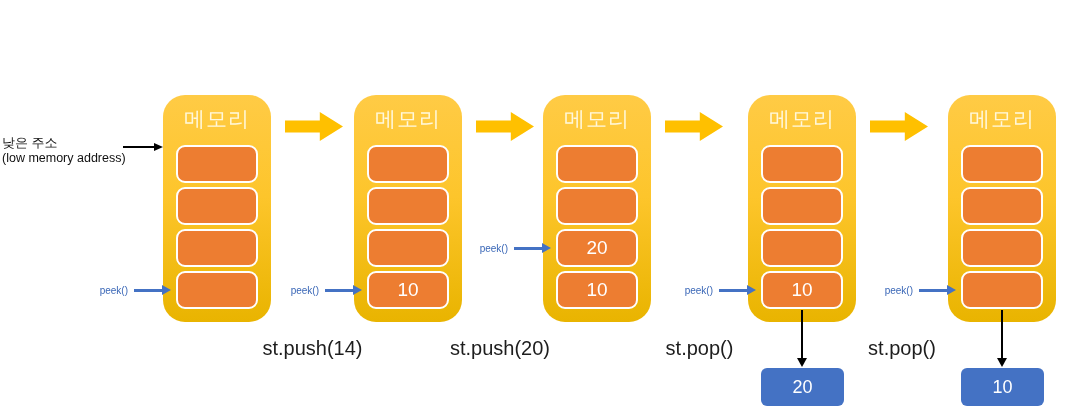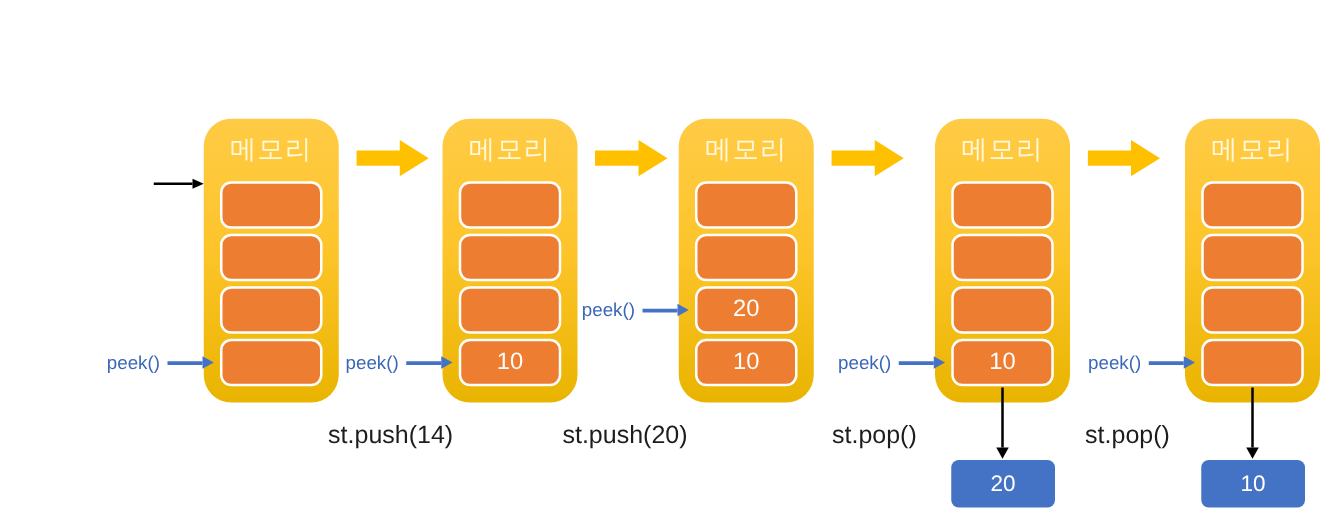--- a/index.html
+++ b/index.html
@@ -37,21 +37,21 @@
 
   .flow-arrow{
     position:absolute;width:58px;height:29px;background:var(--gold-arrow);
     clip-path:polygon(0 29%,60% 29%,60% 0,100% 50%,60% 100%,60% 71%,0 71%);
   }
 
   .peek-group{
     position:absolute;display:flex;align-items:center;height:18px;gap:6px;
     transform:translateY(-50%);
   }
-  .peek-text{font-size:15px;color:var(--blue-text);white-space:nowrap;}
+  .peek-text{font-size:10px;color:var(--blue-text);white-space:nowrap;}
   .h-arrow{display:flex;align-items:center;}
   .h-arrow .line{height:3px;background:var(--blue);}
   .h-arrow .head{
     width:0;height:0;border-top:5px solid transparent;border-bottom:5px solid transparent;
     border-left:9px solid var(--blue);
   }
   .h-arrow.black .line{height:2px;background:#000;}
   .h-arrow.black .head{border-left-color:#000;border-top-width:4px;border-bottom-width:4px;}
 
   .low-addr{
@@ -77,20 +77,24 @@
   .result-box{
     position:absolute;width:83px;height:38px;border-radius:6px;background:var(--blue);
     display:flex;align-items:center;justify-content:center;color:#ffffff;font-size:18px;
   }
 </style>
 </head>
 <body>
 
 <div id="canvas">
 
+  <div class="low-addr">
+    <div class="l1">낮은 주소</div>
+    <div class="l2">(low memory address)</div>
+  </div>
   <div class="h-arrow black low-addr-arrow">
     <div class="line"></div>
       <div class="head"></div>
   </div>
 
   <div id="stages">
       <div class="stack" style="left: 163px; top: 95px;">
         <div class="stack-header">메모리</div>
         <div class="slot" style="top: 50px;">
           <div class=""></div>

